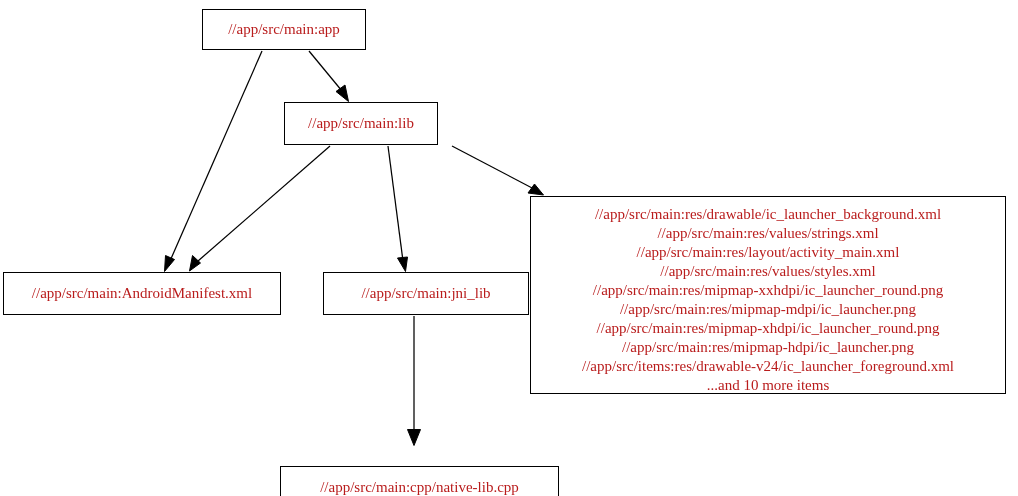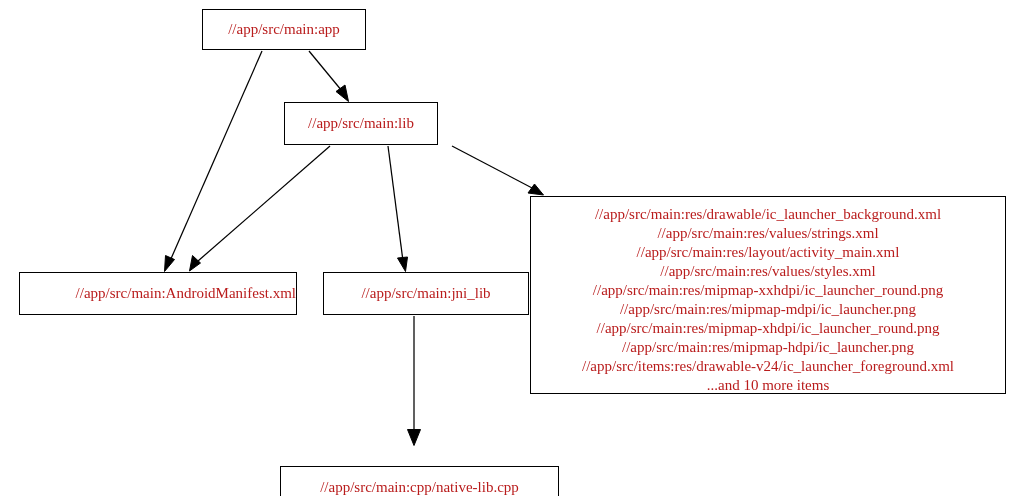--- a/index.html
+++ b/index.html
@@ -90,21 +90,21 @@
   </svg>
 
   <div class="node" style="left:202px;top:9px;width:164px;height:41px;">
     <span>//app/src/main:app</span>
   </div>
 
   <div class="node" style="left:284px;top:102px;width:154px;height:43px;">
     <span>//app/src/main:lib</span>
   </div>
 
-  <div class="node" style="left:19px;top:272px;width:278px;height:43px;justify-content:flex-end;">
+  <div class="node" style="left:3px;top:272px;width:278px;height:43px;">
     <span>//app/src/main:AndroidManifest.xml</span>
   </div>
 
   <div class="node" style="left:323px;top:272px;width:206px;height:43px;">
     <span>//app/src/main:jni_lib</span>
   </div>
 
   <div class="node" style="left:280px;top:456px;width:279px;height:43px;margin-top:10px;">
     <span>//app/src/main:cpp/native-lib.cpp</span>
   </div>

